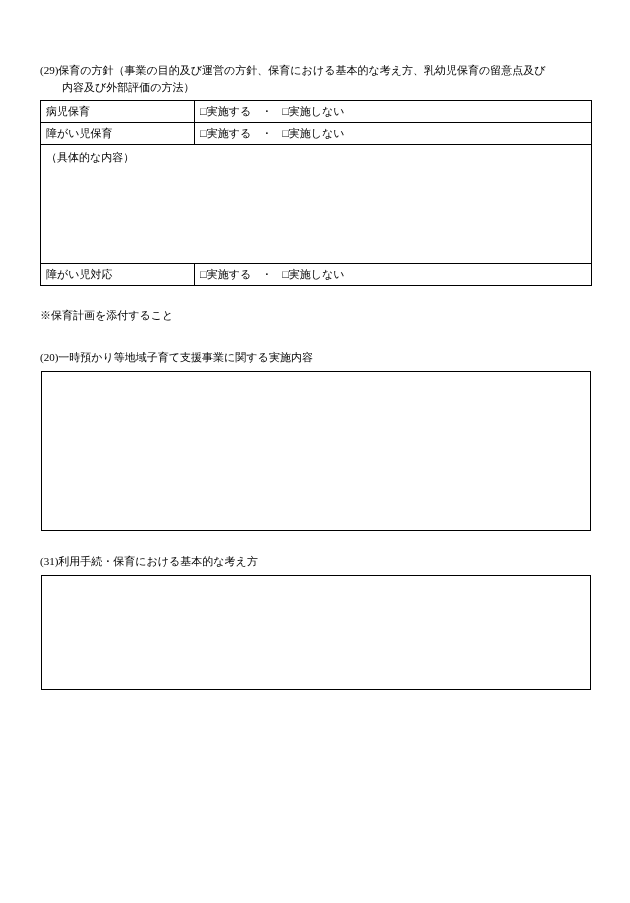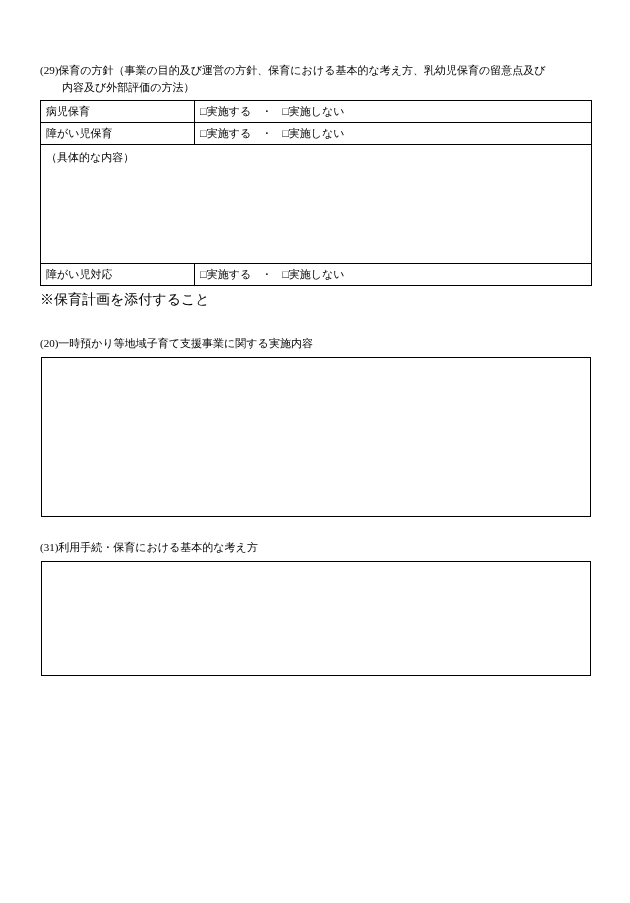--- a/index.html
+++ b/index.html
@@ -61,22 +61,22 @@
   .sep {
     display: inline-block;
     padding: 0 10px;
   }
   .tbl td.free {
     height: 110px;
     vertical-align: top;
     padding-top: 5px;
   }
   .note {
-    font-size: 14px;
-    margin: 5px 0 0 0;
+    font-size: 11px;
+    margin: 22px 0 0 0;
     color: #000;
   }
   .spacer-sm { height: 22px; }
   .spacer-md { height: 26px; }
   .box {
     border: 1px solid #000;
     width: 550px;
     box-sizing: border-box;
   }
   .box.h160 { height: 160px; }

